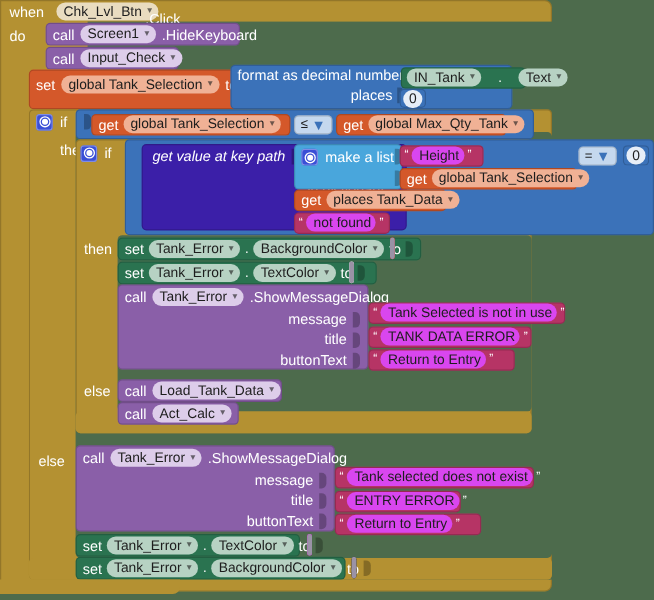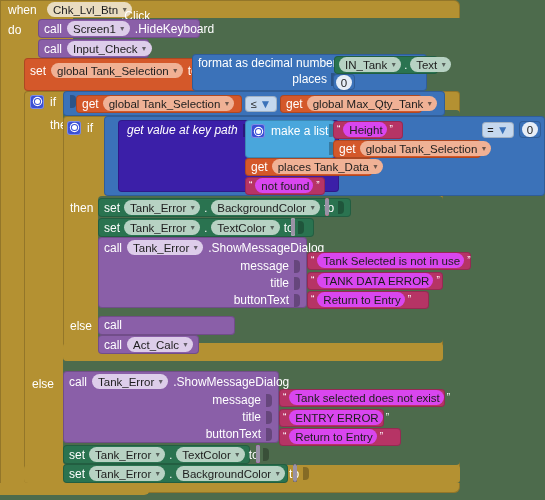--- a/index.html
+++ b/index.html
@@ -133,21 +133,21 @@
       <span class="lbl">format as decimal number</span>
       <span class="sock" style="margin-left:4px;"></span>
     </div>
     <div class="row" style="padding:2px 0 0 6px;justify-content:flex-end;width:140px;">
       <span class="lbl">places</span>
       <span class="sock" style="margin-left:4px;"></span>
     </div>
   </div>
 
   <div class="blk c-setter edge" style="left:334px;top:56px;width:104px;height:18px;">
-    <div class="row" style="padding:1px 0 0 5px;gap:3px;">
+    <div class="row" style="padding:1px 0 0 5px;gap:14px;">
       <span class="fld c-setf">
         <span>IN_Tank</span>
         <span class="car">▼</span>
       </span>
       <span class="lbl" style="font-size:11px;">.</span>
       <span class="fld c-setf">
         <span>Text</span>
         <span class="car">▼</span>
       </span>
     </div>
@@ -391,20 +391,24 @@
     </div>
   </div>
 
   <div class="blk row" style="left:70px;top:318px;height:16px;">
     <span class="lbl">else</span>
   </div>
 
   <div class="blk c-proc edge" style="left:98px;top:316px;width:137px;height:19px;">
     <div class="row" style="padding:2px 0 0 6px;gap:5px;">
       <span class="lbl">call</span>
+      <span class="fld c-procf">
+        <span>Load_Tank_Data</span>
+        <span class="car">▼</span>
+      </span>
     </div>
   </div>
 
   <div class="blk c-proc edge" style="left:98px;top:335px;width:101px;height:19px;">
     <div class="row" style="padding:2px 0 0 6px;gap:5px;">
       <span class="lbl">call</span>
       <span class="fld c-procf">
         <span>Act_Calc</span>
         <span class="car">▼</span>
       </span>

